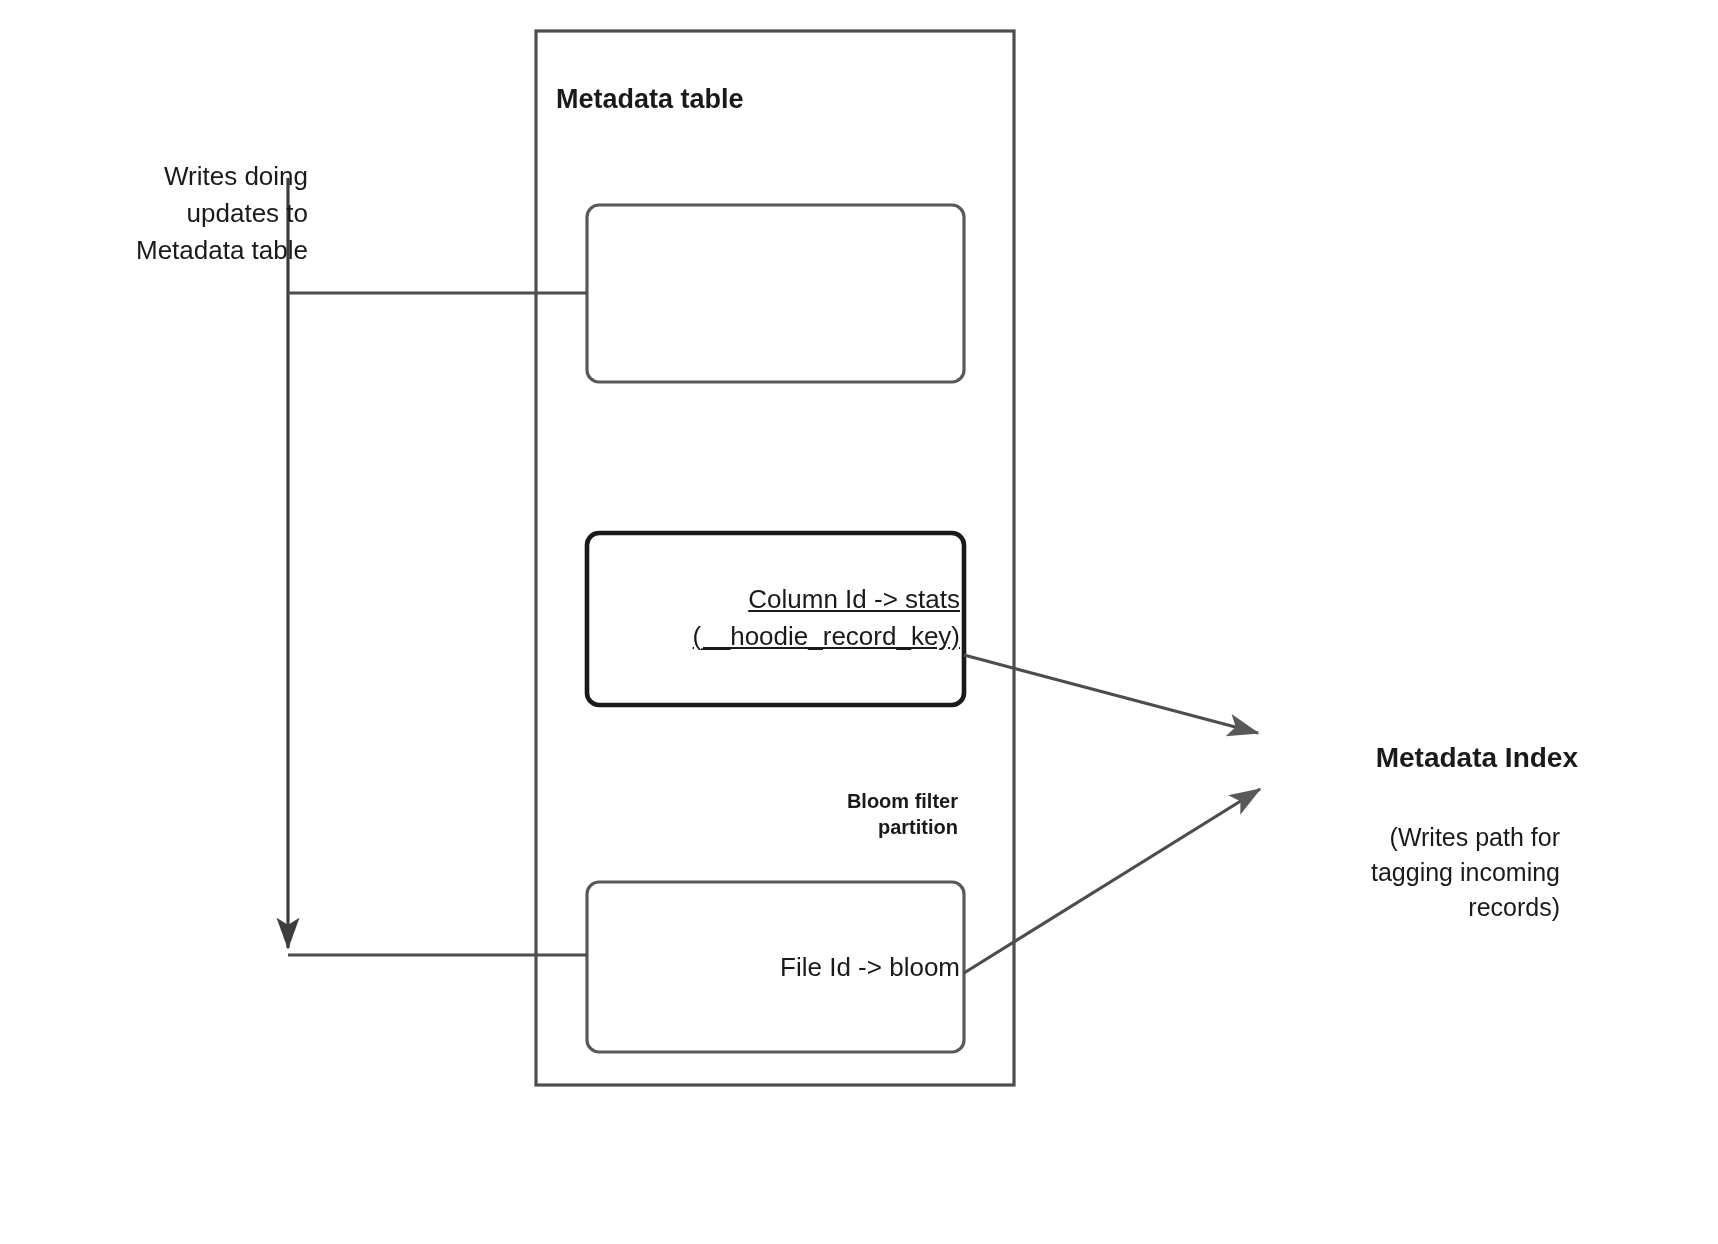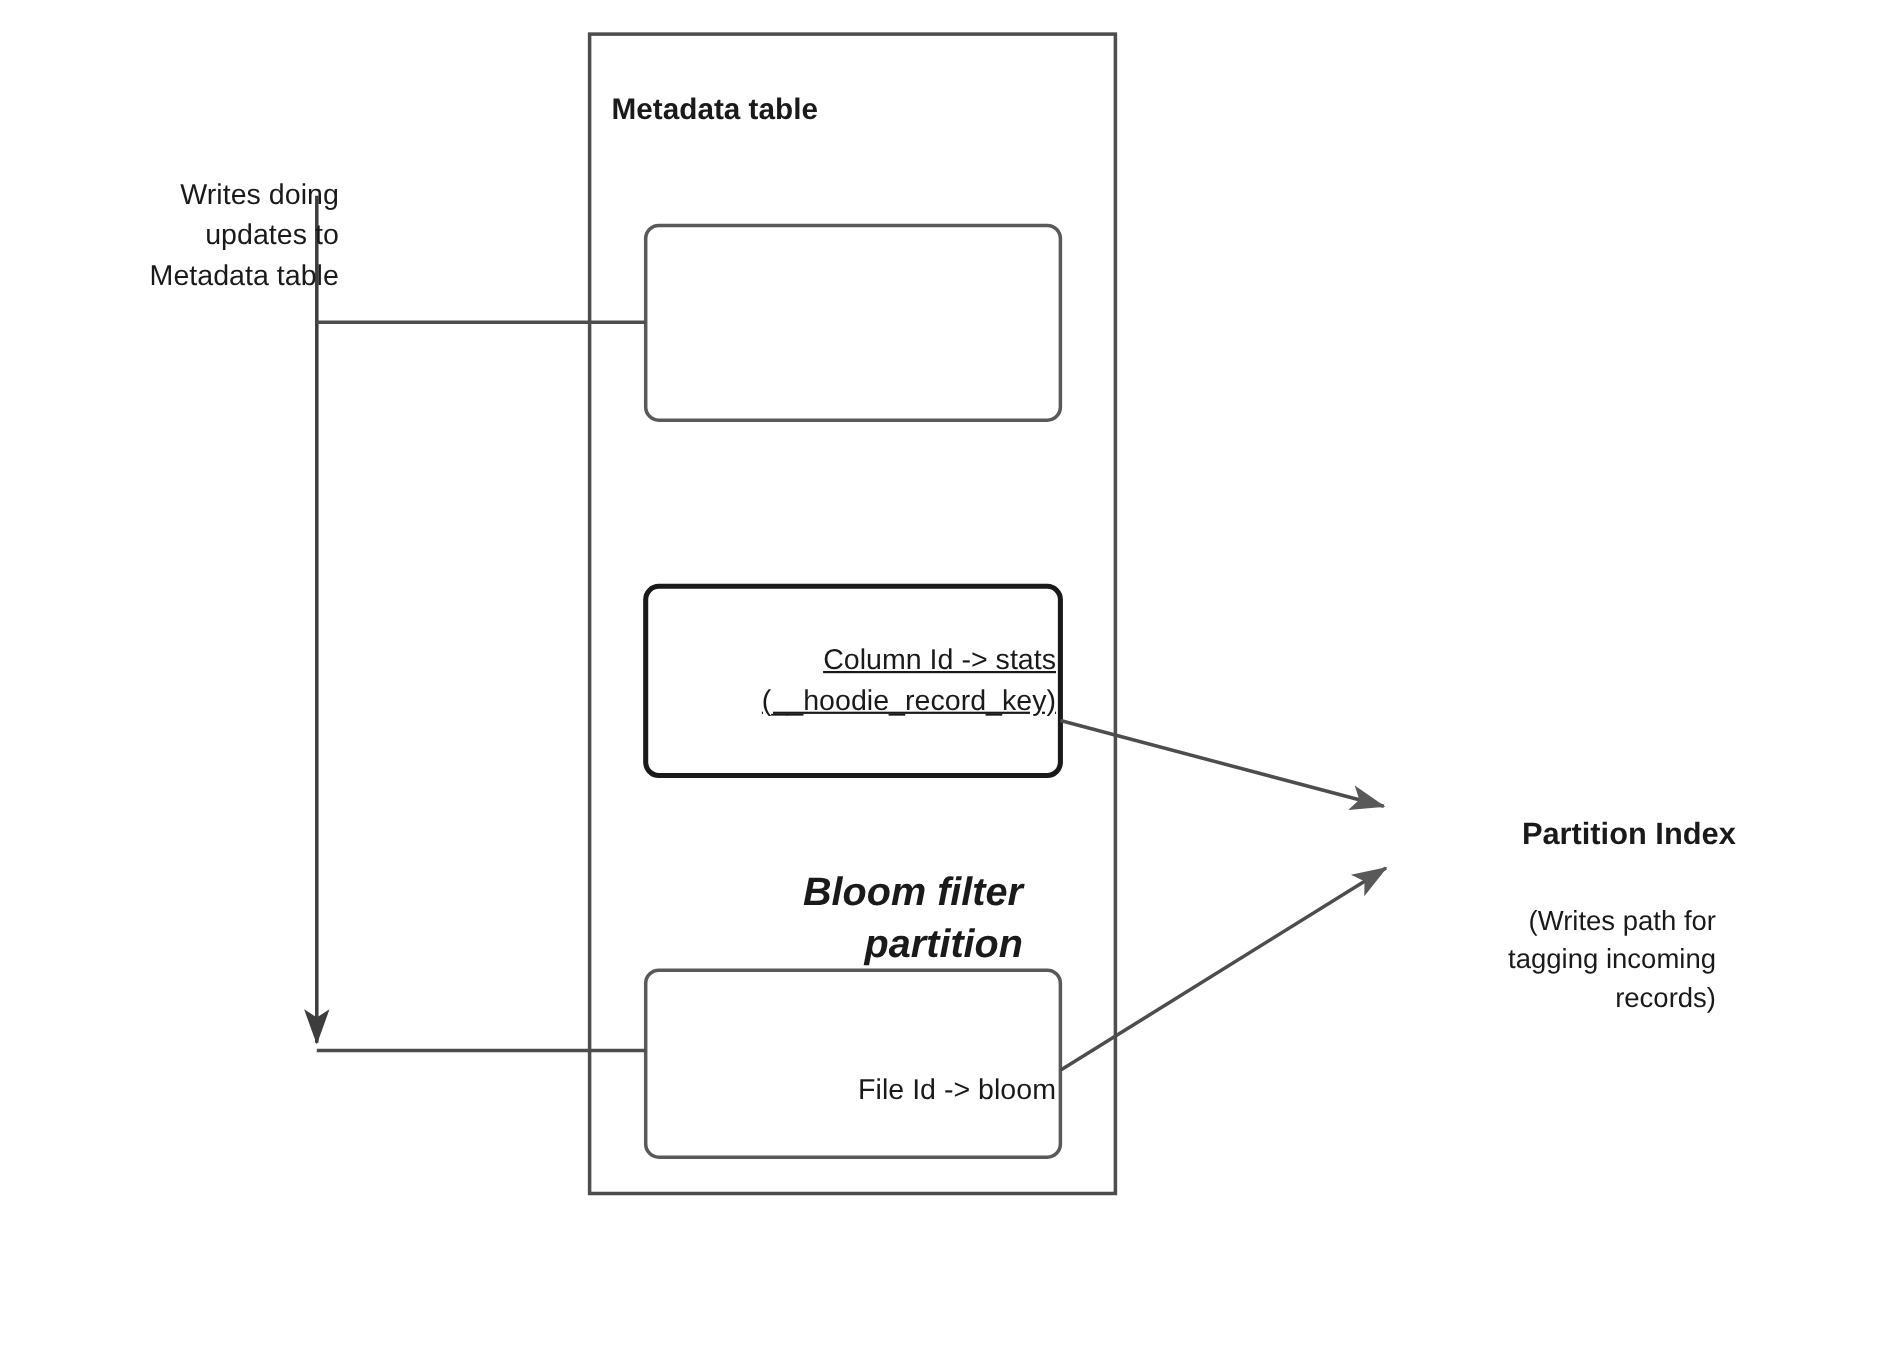--- a/index.html
+++ b/index.html
@@ -74,32 +74,30 @@
   }
   #colstats-partition-body {
     left: 590px;
     top: 581px;
     width: 370px;
     font-size: 26px;
     line-height: 1.42;
     text-decoration: underline;
   }
   #bloom-partition-title {
-    left: 620px;
+    left: 648px;
     top: 788px;
     width: 310px;
-    font-size: 36px;
-    font-style: italic;
+    font-size: 20px;
   }
   #bloom-partition-body {
     left: 590px;
     top: 951px;
     width: 370px;
     font-size: 26px;
-    margin-top: 23px;
   }
   #metadata-index-title {
     left: 1288px;
     top: 740px;
     width: 290px;
     font-size: 28px;
   }
   #metadata-index-caption {
     left: 1300px;
     top: 820px;
@@ -149,18 +147,18 @@
   <div class="txt bold" id="metadata-table-title">Metadata table</div>
 
 
   <div class="txt" id="colstats-partition-body">Column Id  -&gt; stats
 (__hoodie_record_key)</div>
 
   <div class="txt bold" id="bloom-partition-title">Bloom filter
 partition</div>
   <div class="txt" id="bloom-partition-body">File Id -&gt; bloom</div>
 
-  <div class="txt bold" id="metadata-index-title">Partition Index</div>
+  <div class="txt bold" id="metadata-index-title">Metadata Index</div>
   <div class="txt" id="metadata-index-caption">(Writes path for
 tagging incoming
 records)</div>
 
 </div>
 
 </body></html>

